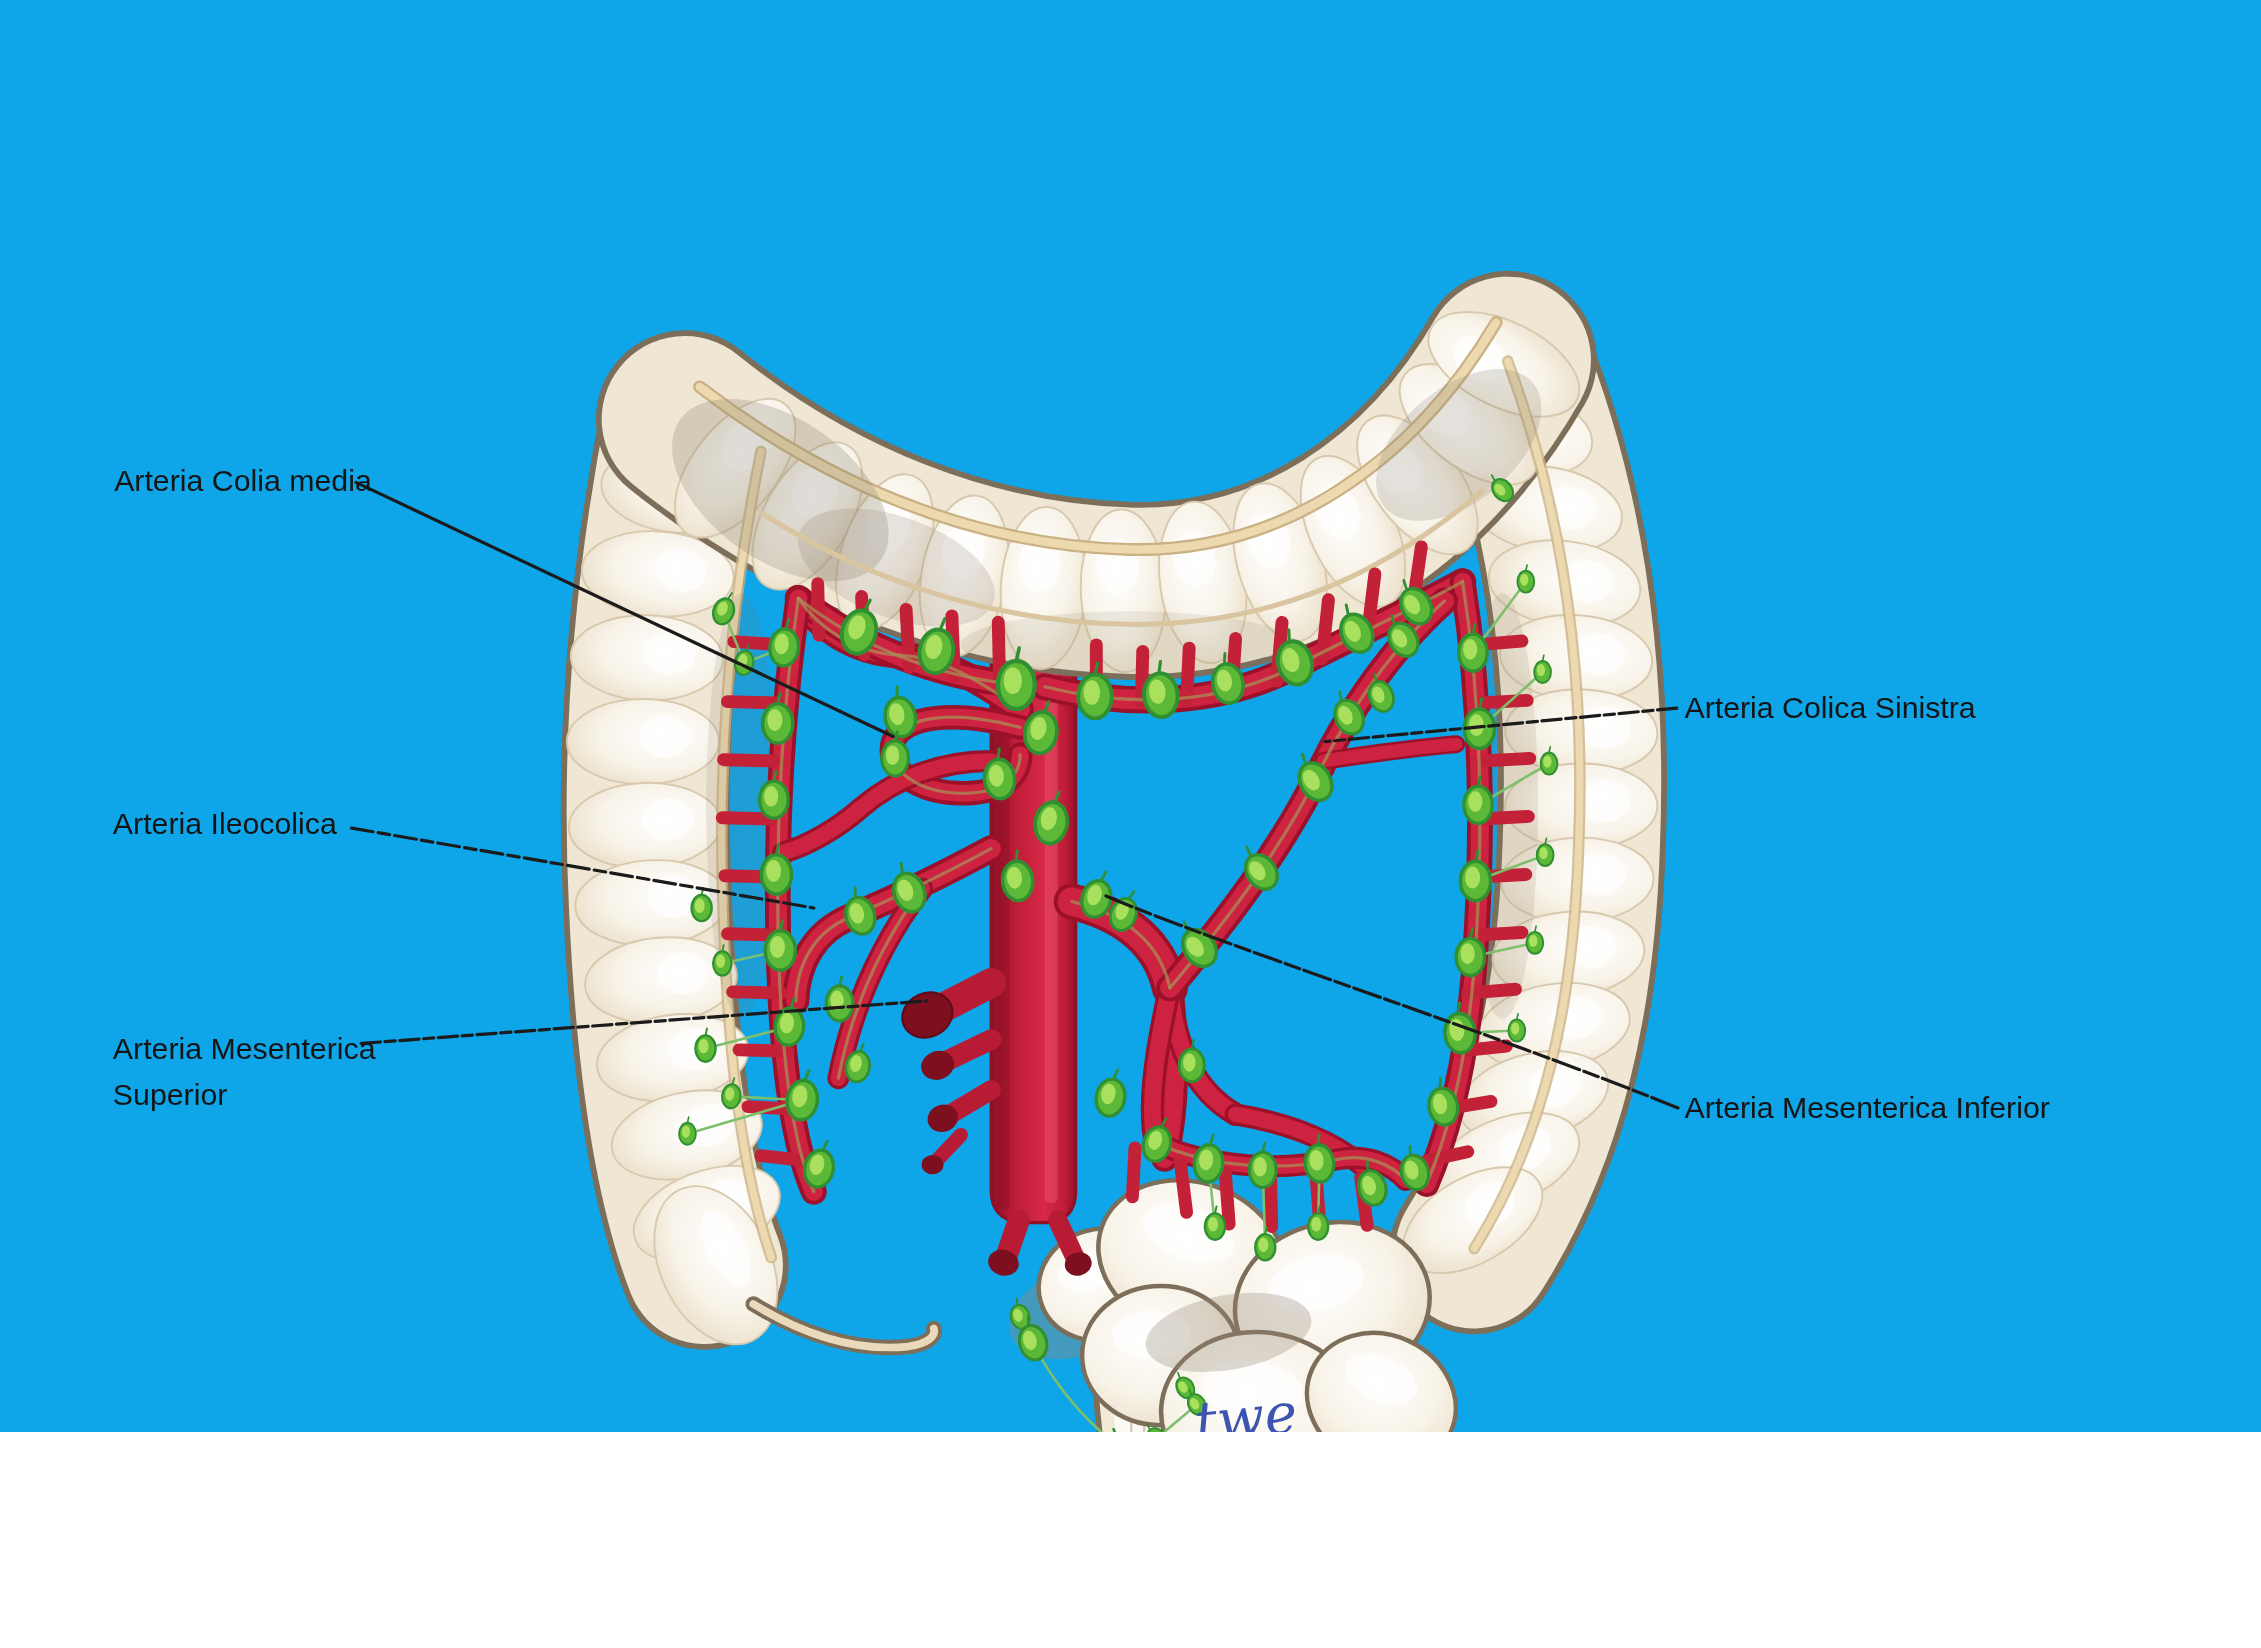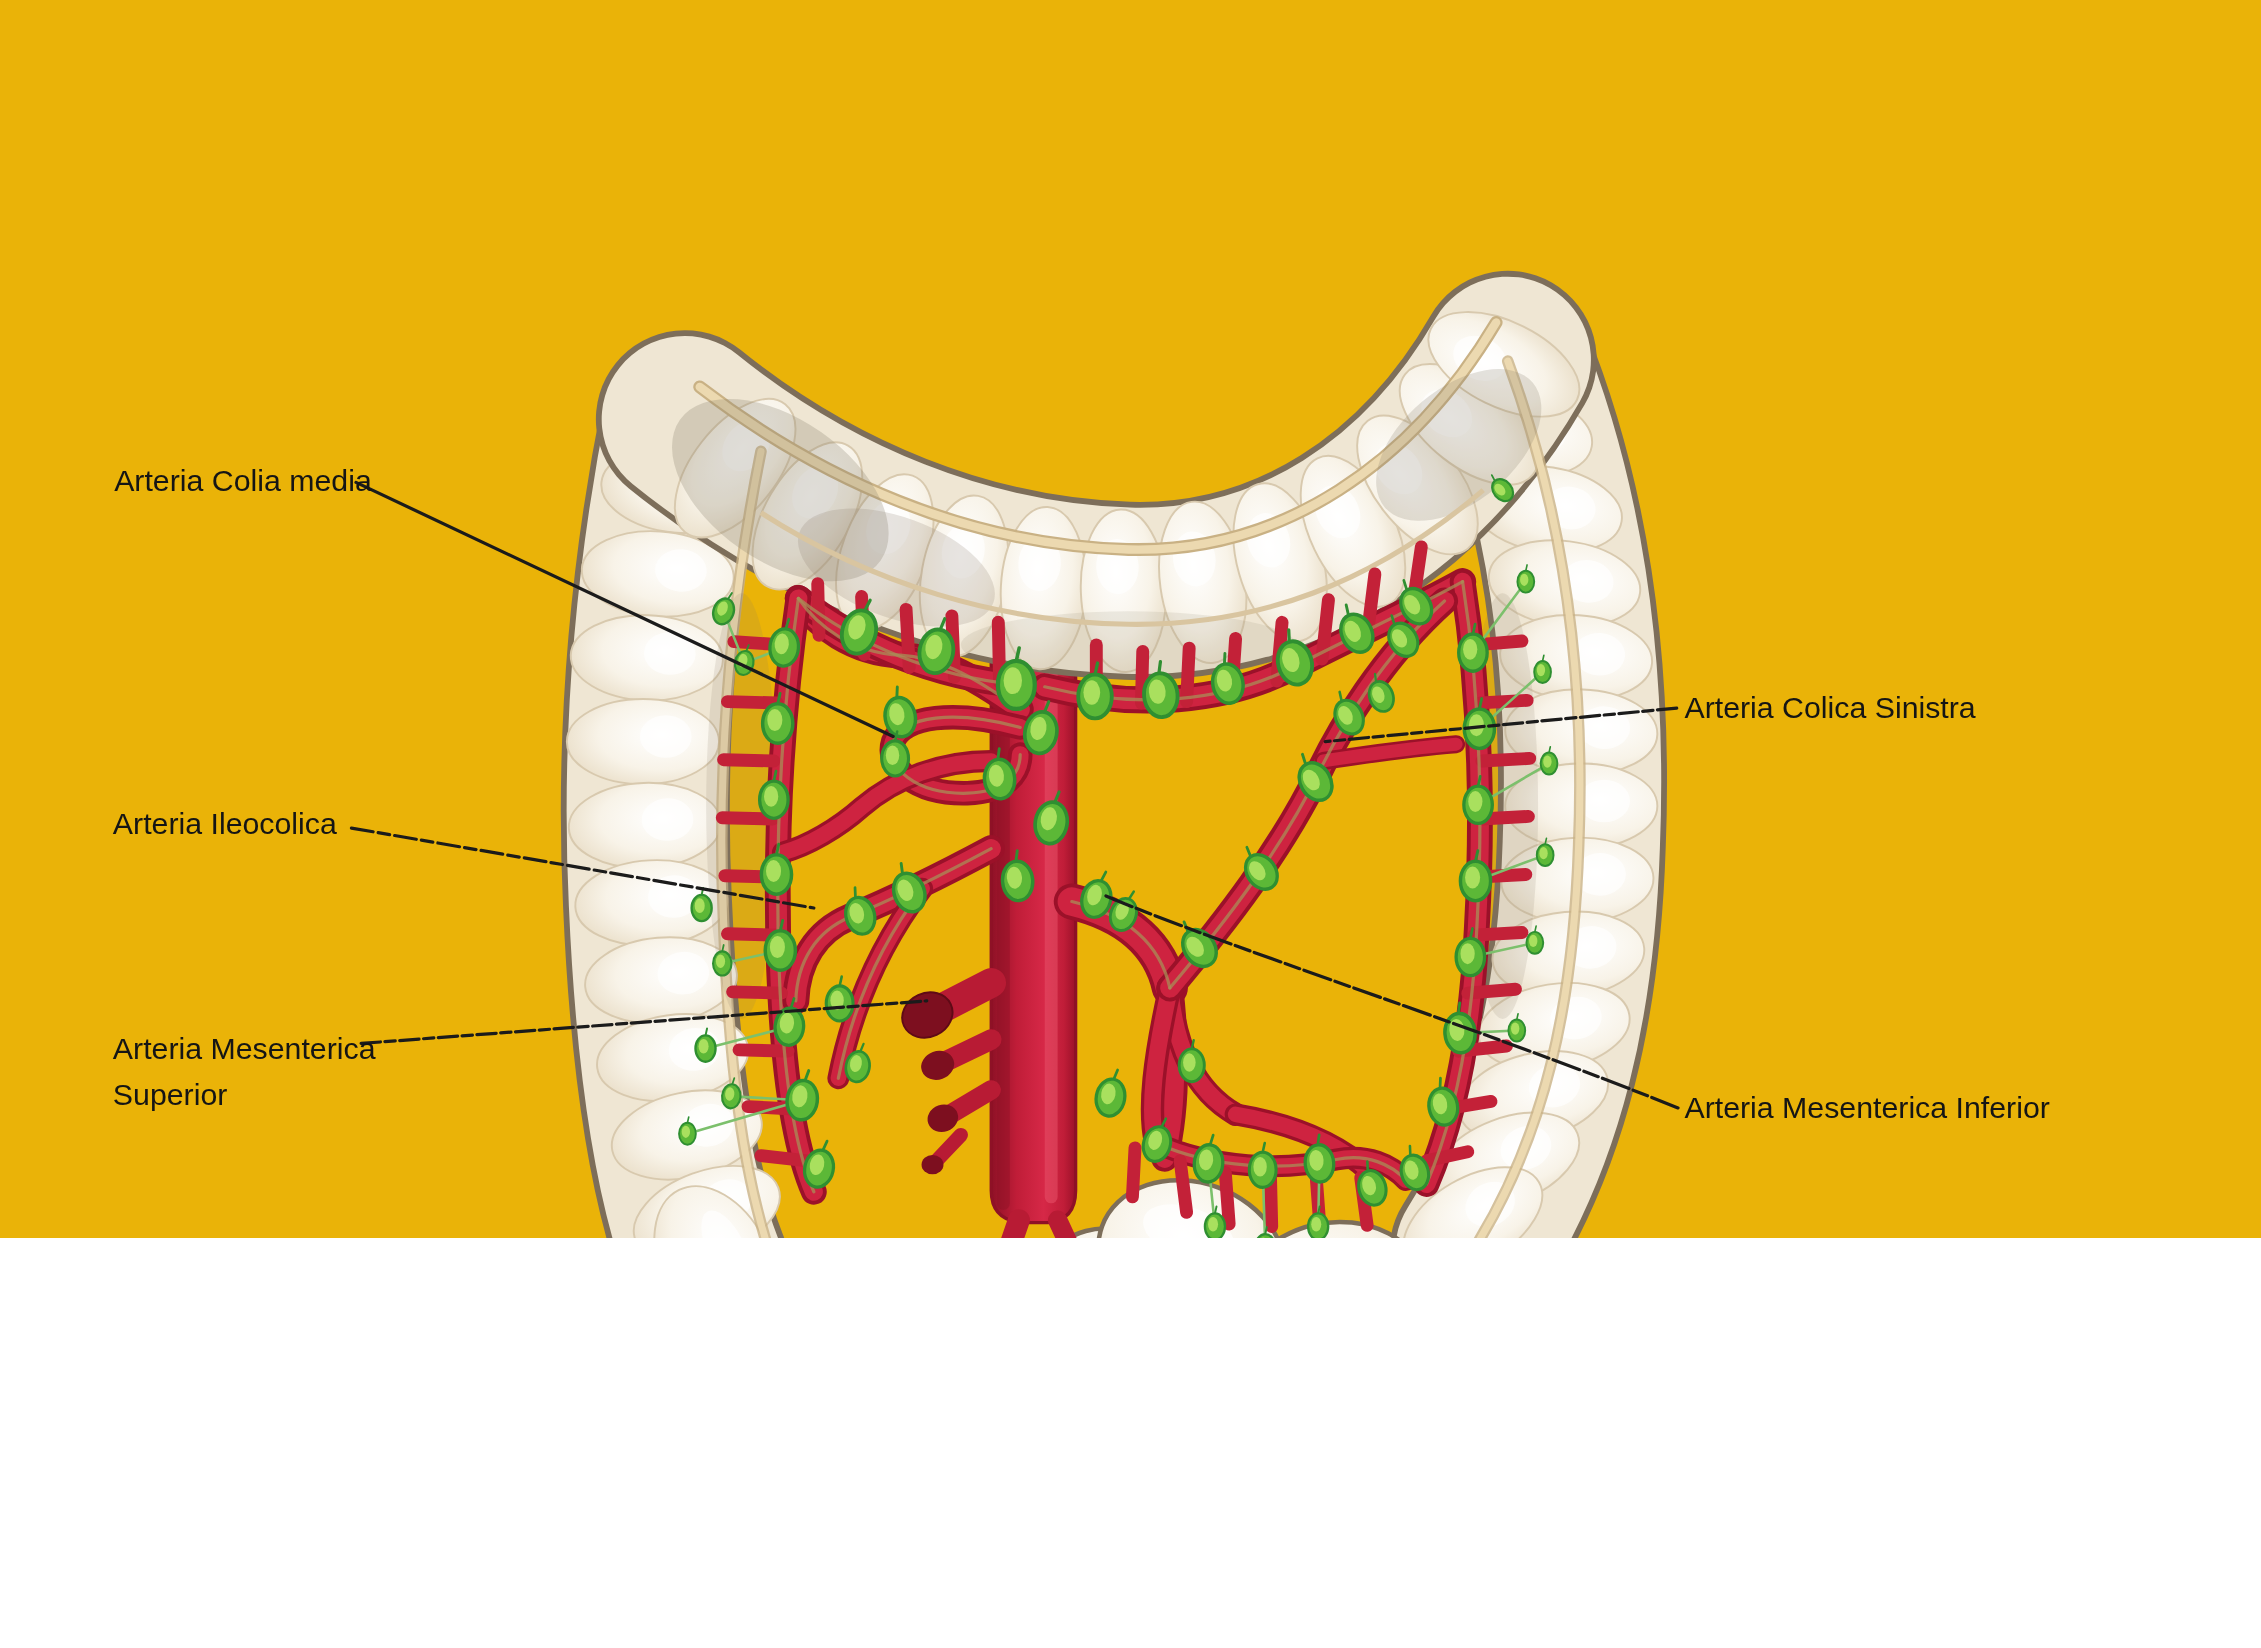--- a/index.html
+++ b/index.html
@@ -1,16 +1,16 @@
 <!DOCTYPE html>
 <html style="font-size:10.3px"><head>
 <meta charset="utf-8">
 <style>
   html,body{margin:0;padding:0;width:2261px;height:1649px;background:#ffffff;}
-  .stage{position:relative;width:2261px;height:1238px;background:#eab308;overflow:hidden;}
+  .stage{position:relative;width:2261px;height:1432px;background:#0ea5e9;overflow:hidden;}
   svg{position:absolute;inset:0;}
   .rim{stroke:#9b1129;fill:none;stroke-linecap:round;stroke-linejoin:round}
   .core{stroke:#ce2340;fill:none;stroke-linecap:round;stroke-linejoin:round}
   .lym{stroke:#a88e57;fill:none;opacity:.75;stroke-linecap:round;stroke-linejoin:round}
   .vas{stroke:#c32138;stroke-linecap:round}
   .thread{stroke:#7cc06c;stroke-width:4;fill:none;stroke-linecap:round}
   .lead{stroke:#1b1b1b;stroke-width:5;fill:none;stroke-linecap:round}
   .lbl{font-family:"Liberation Sans",sans-serif;font-size:47px;fill:#151515}
   .sig{font-family:"DejaVu Serif",serif;font-style:italic;font-size:86px;fill:#3d55b0}
 </style>

